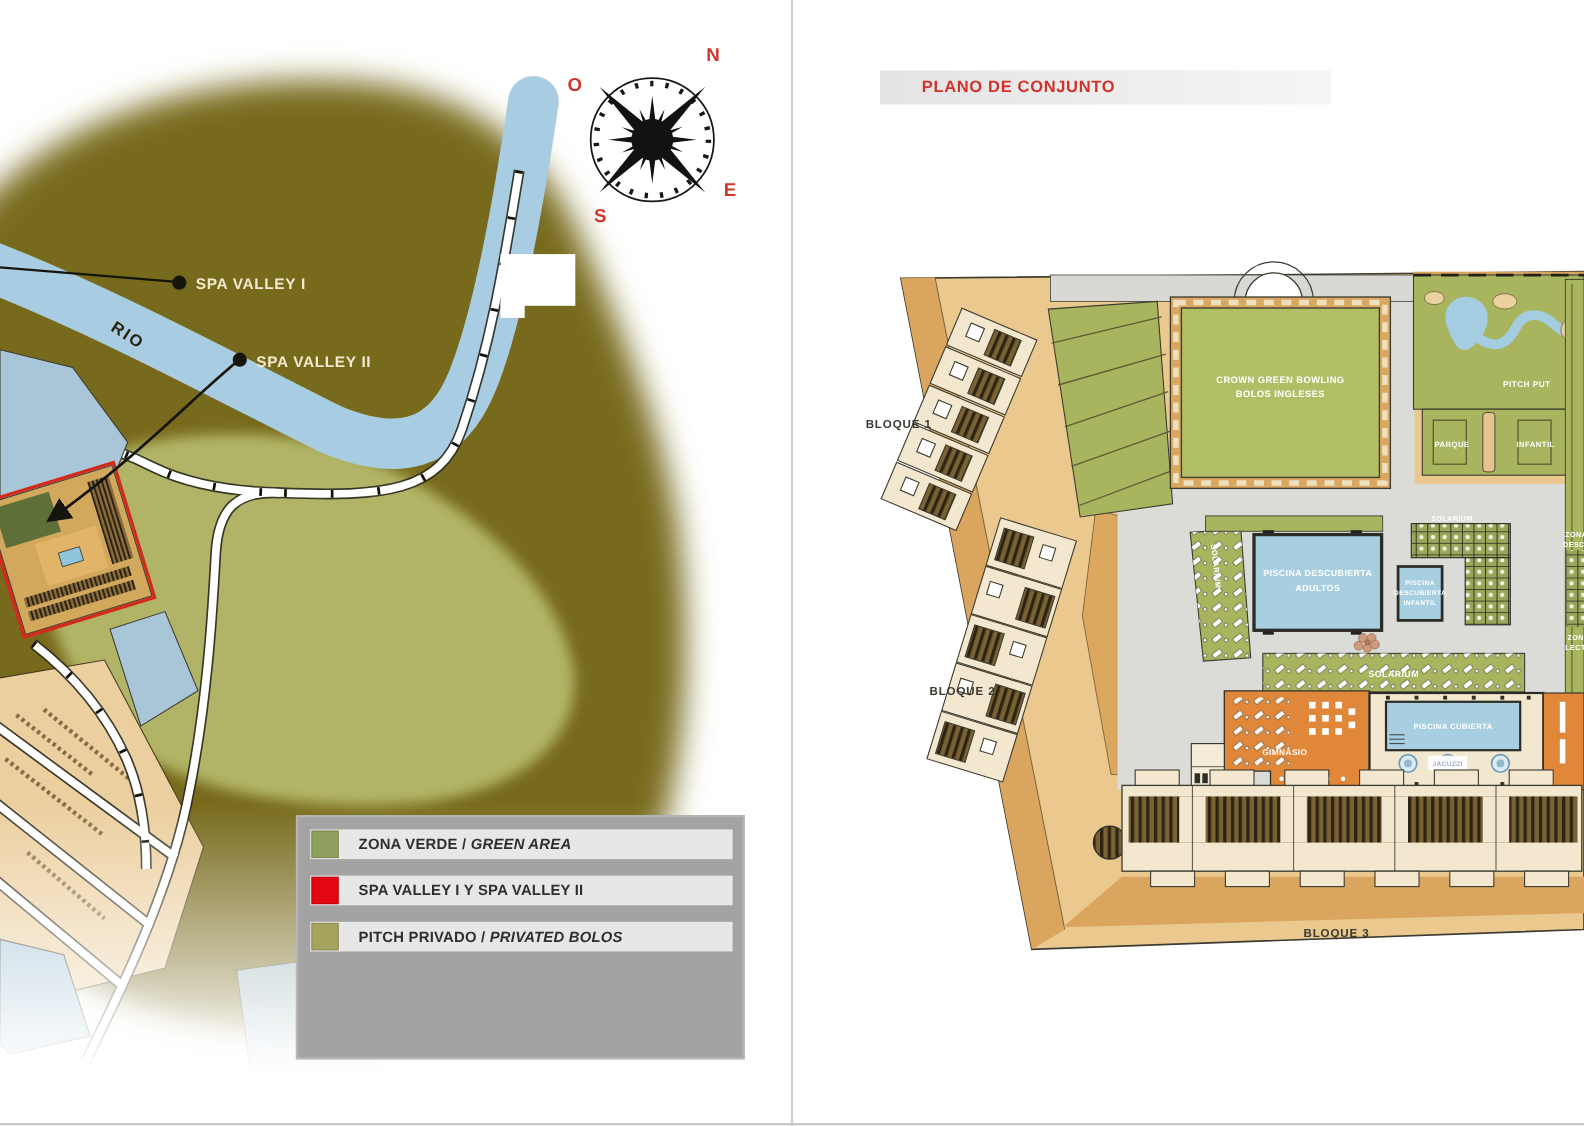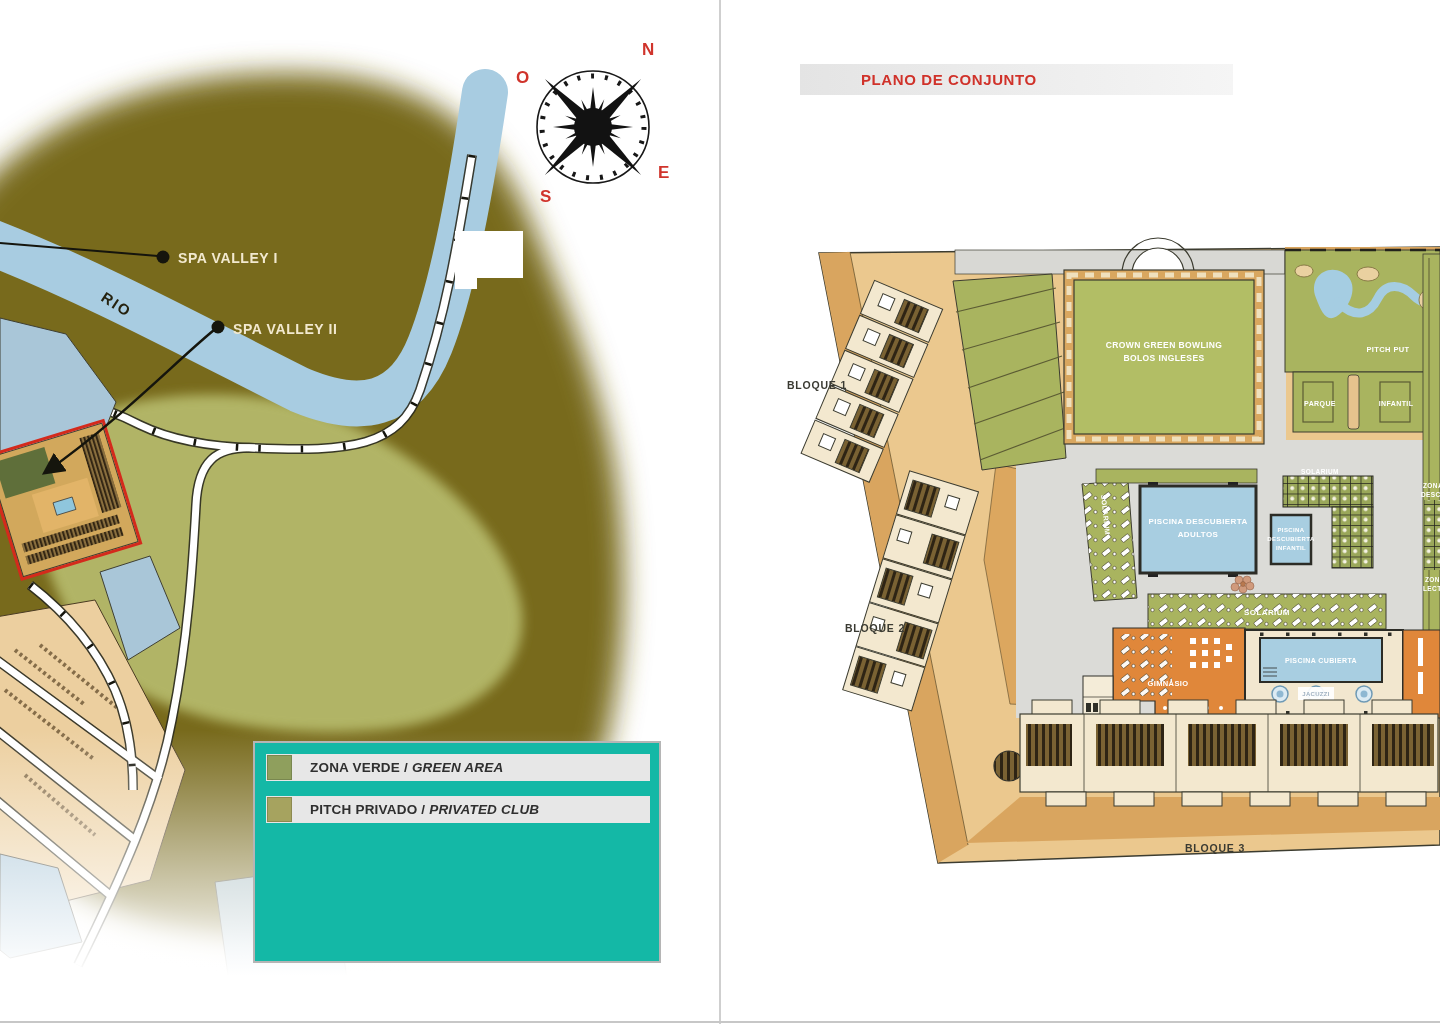--- a/index.html
+++ b/index.html
@@ -8,24 +8,24 @@
   .abs{position:absolute;}
   svg text{font-family:"Liberation Sans",sans-serif;}
   .map-lbl{fill:#f2e9cf;font-weight:bold;font-size:14px;letter-spacing:.6px;}
   .rio-lbl{fill:#25220f;font-weight:bold;font-size:15px;letter-spacing:2px;}
   .compass-letter{fill:#d0342c;font-weight:bold;font-size:17px;}
   .plan-lbl{fill:#ffffff;font-weight:bold;letter-spacing:.4px;}
   .plan-lbl-dark{fill:#3a3a32;font-weight:bold;font-size:10.5px;letter-spacing:.8px;}
   .jacuzzi-lbl{fill:#9fb0c0;font-weight:bold;font-size:6px;letter-spacing:.3px;}
   
   .title-bar{left:800px;top:64px;width:410px;height:31px;
-     background:linear-gradient(to right,#e4e4e4,#f5f5f5);line-height:31px;padding-left:23px;}
+     background:linear-gradient(to right,#e4e4e4,#f5f5f5);line-height:31px;}
   .title-text{margin-left:38px;color:#d0322a;font-weight:bold;font-size:15px;letter-spacing:.6px;}
   
-  .legend{left:253px;top:741px;width:408px;height:222px;background:#14b8a6;
+  .legend{left:269px;top:741px;width:408px;height:222px;background:#a3a3a3;
      border:2px solid #b5b5b5;box-sizing:border-box;}
   .legend-row{position:relative;height:27px;margin:15px 0 0 11px;width:384px;}
   .legend-row:first-child{margin-top:11px;}
   .legend-bar{position:absolute;left:0;top:0;width:100%;height:100%;background:#e7e7e7;}
   .legend-swatch{position:absolute;left:1px;top:1px;width:25px;height:25px;border:1px solid rgba(0,0,0,.15);box-sizing:border-box;}
   .legend-text{position:absolute;left:44px;top:0;line-height:27px;font-size:13.5px;
      font-weight:bold;color:#2f2f2f;letter-spacing:.2px;white-space:nowrap;}
   .legend-text em{font-style:italic;}
   .divider{left:719px;top:0;width:2px;height:1024px;background:#cfcfcf;}
   .bottom-rule{left:0;top:1021px;width:1440px;height:2px;background:#c7c7c7;}
@@ -172,22 +172,27 @@
   </svg>
 
   <div class="abs legend">
     <div class="legend-row">
       <div class="legend-bar"></div>
       <div class="legend-swatch" style="background: rgb(143, 159, 93);"></div>
       <div class="legend-text"><span>ZONA VERDE</span><span> / </span><em>GREEN AREA</em></div>
     </div>
     <div class="legend-row">
       <div class="legend-bar"></div>
+      <div class="legend-swatch" style="background: rgb(227, 6, 19);"></div>
+      <div class="legend-text"><span>SPA VALLEY I Y SPA VALLEY II</span><span></span><em></em></div>
+    </div>
+    <div class="legend-row">
+      <div class="legend-bar"></div>
       <div class="legend-swatch" style="background: rgb(166, 163, 95);"></div>
-      <div class="legend-text"><span>PITCH PRIVADO</span><span> / </span><em>PRIVATED CLUB</em></div>
+      <div class="legend-text"><span>PITCH PRIVADO</span><span> / </span><em>PRIVATED BOLOS</em></div>
     </div>
   </div>
 
   <div class="abs title-bar">
     <span class="title-text">PLANO DE CONJUNTO</span>
   </div>
 
   <svg class="abs" style="left:720px;top:0" width="720" height="1024" viewBox="0 0 720 1024">
     <defs>
       <pattern id="hatch" width="7" height="5" patternUnits="userSpaceOnUse">

